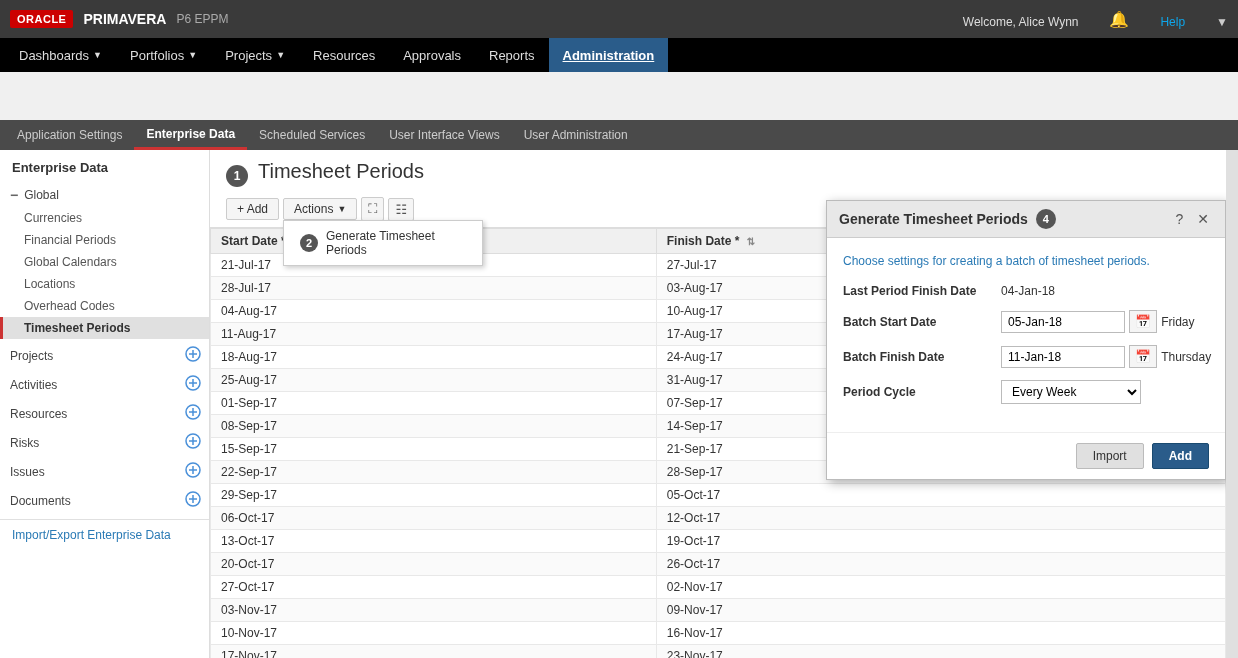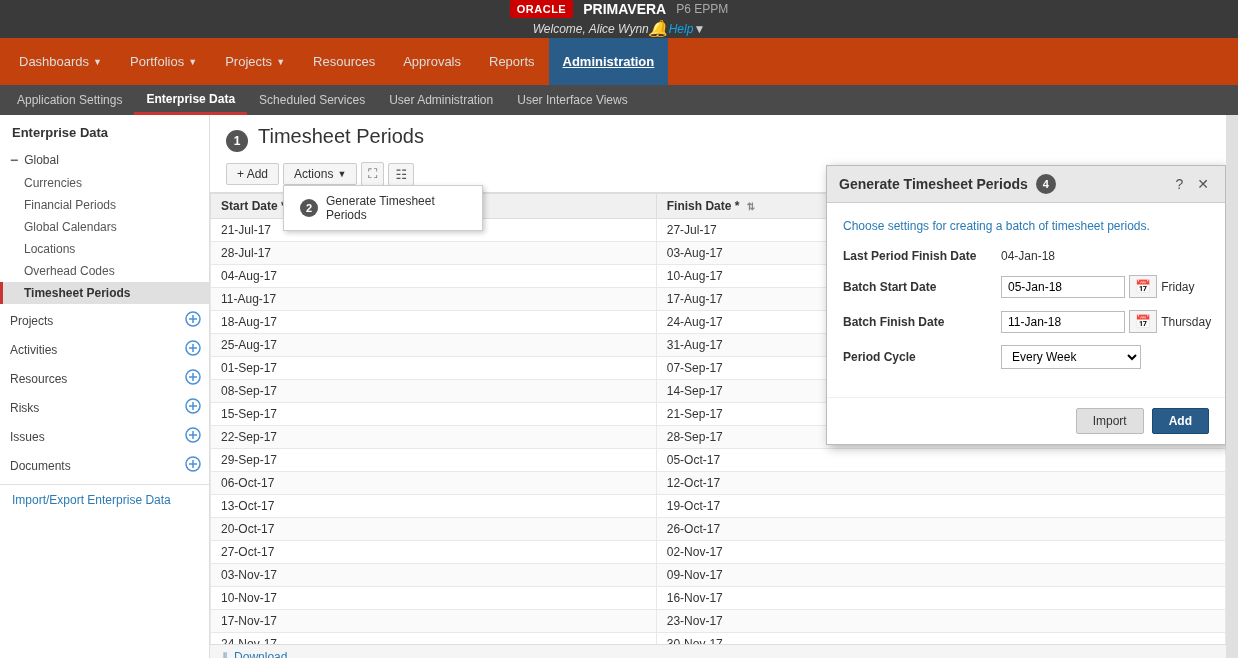--- a/index.html
+++ b/index.html
@@ -6,21 +6,20 @@
     body { font-family: Arial, sans-serif; font-size: 12px; background: #f0f0f0; width: 1238px; height: 658px; overflow: hidden; }
 
     
     .top-header {
       background: #3a3a3a;
       height: 38px;
       display: flex;
       align-items: center;
       padding: 0 10px;
       justify-content: space-between;
-      flex-direction: column;
     }
     .top-header-left {
       display: flex;
       align-items: center;
       gap: 10px;
     }
     .oracle-logo {
       background: #cc0000;
       color: white;
       font-size: 11px;
@@ -33,34 +32,33 @@
       color: white;
       font-size: 14px;
       font-weight: bold;
     }
     .app-sub {
       color: #aaa;
       font-size: 12px;
     }
     .top-header-right {
       display: flex;
-      align-items: center;
-      gap: 0;
+      align-items: flex-end;
+      gap: 31px;
       color: #ccc;
       font-size: 12px;
-      font-style: italic;
     }
     .welcome-text { color: #ddd; }
     .bell-icon { color: #aaa; font-size: 16px; }
     .help-text { color: #0ea5e9; }
 
     
     .nav-bar {
-      background: #c2410c;
-      height: 47px;
+      background: #000000;
+      height: 34px;
       display: flex;
       align-items: stretch;
       padding: 0 5px;
     }
     .nav-item {
       color: #ddd;
       padding: 0 14px;
       display: flex;
       align-items: center;
       cursor: pointer;
@@ -76,20 +74,21 @@
     }
     .nav-item .caret { font-size: 9px; }
 
     
     .sub-nav-bar {
       background: #4a4a4a;
       height: 30px;
       display: flex;
       align-items: stretch;
       padding: 0 5px;
+      margin-top: 48px;
     }
     .sub-nav-item {
       color: #ccc;
       padding: 0 12px;
       display: flex;
       align-items: center;
       cursor: pointer;
       font-size: 12px;
     }
     .sub-nav-item.active {
@@ -507,24 +506,24 @@
   <div class="sub-nav-item">
     <span>Application Settings</span>
   </div>
   <div class="sub-nav-item active">
     <span>Enterprise Data</span>
   </div>
   <div class="sub-nav-item">
     <span>Scheduled Services</span>
   </div>
   <div class="sub-nav-item">
+    <span>User Interface Views</span>
+  </div>
+  <div class="sub-nav-item">
     <span>User Administration</span>
-  </div>
-  <div class="sub-nav-item">
-    <span>User Interface Views</span>
   </div>
 </div>
 
 <div class="main-layout">
 
   <div class="sidebar">
     <div class="sidebar-title">Enterprise Data</div>
 
     <div class="sidebar-section">
       <div class="sidebar-group-header">

